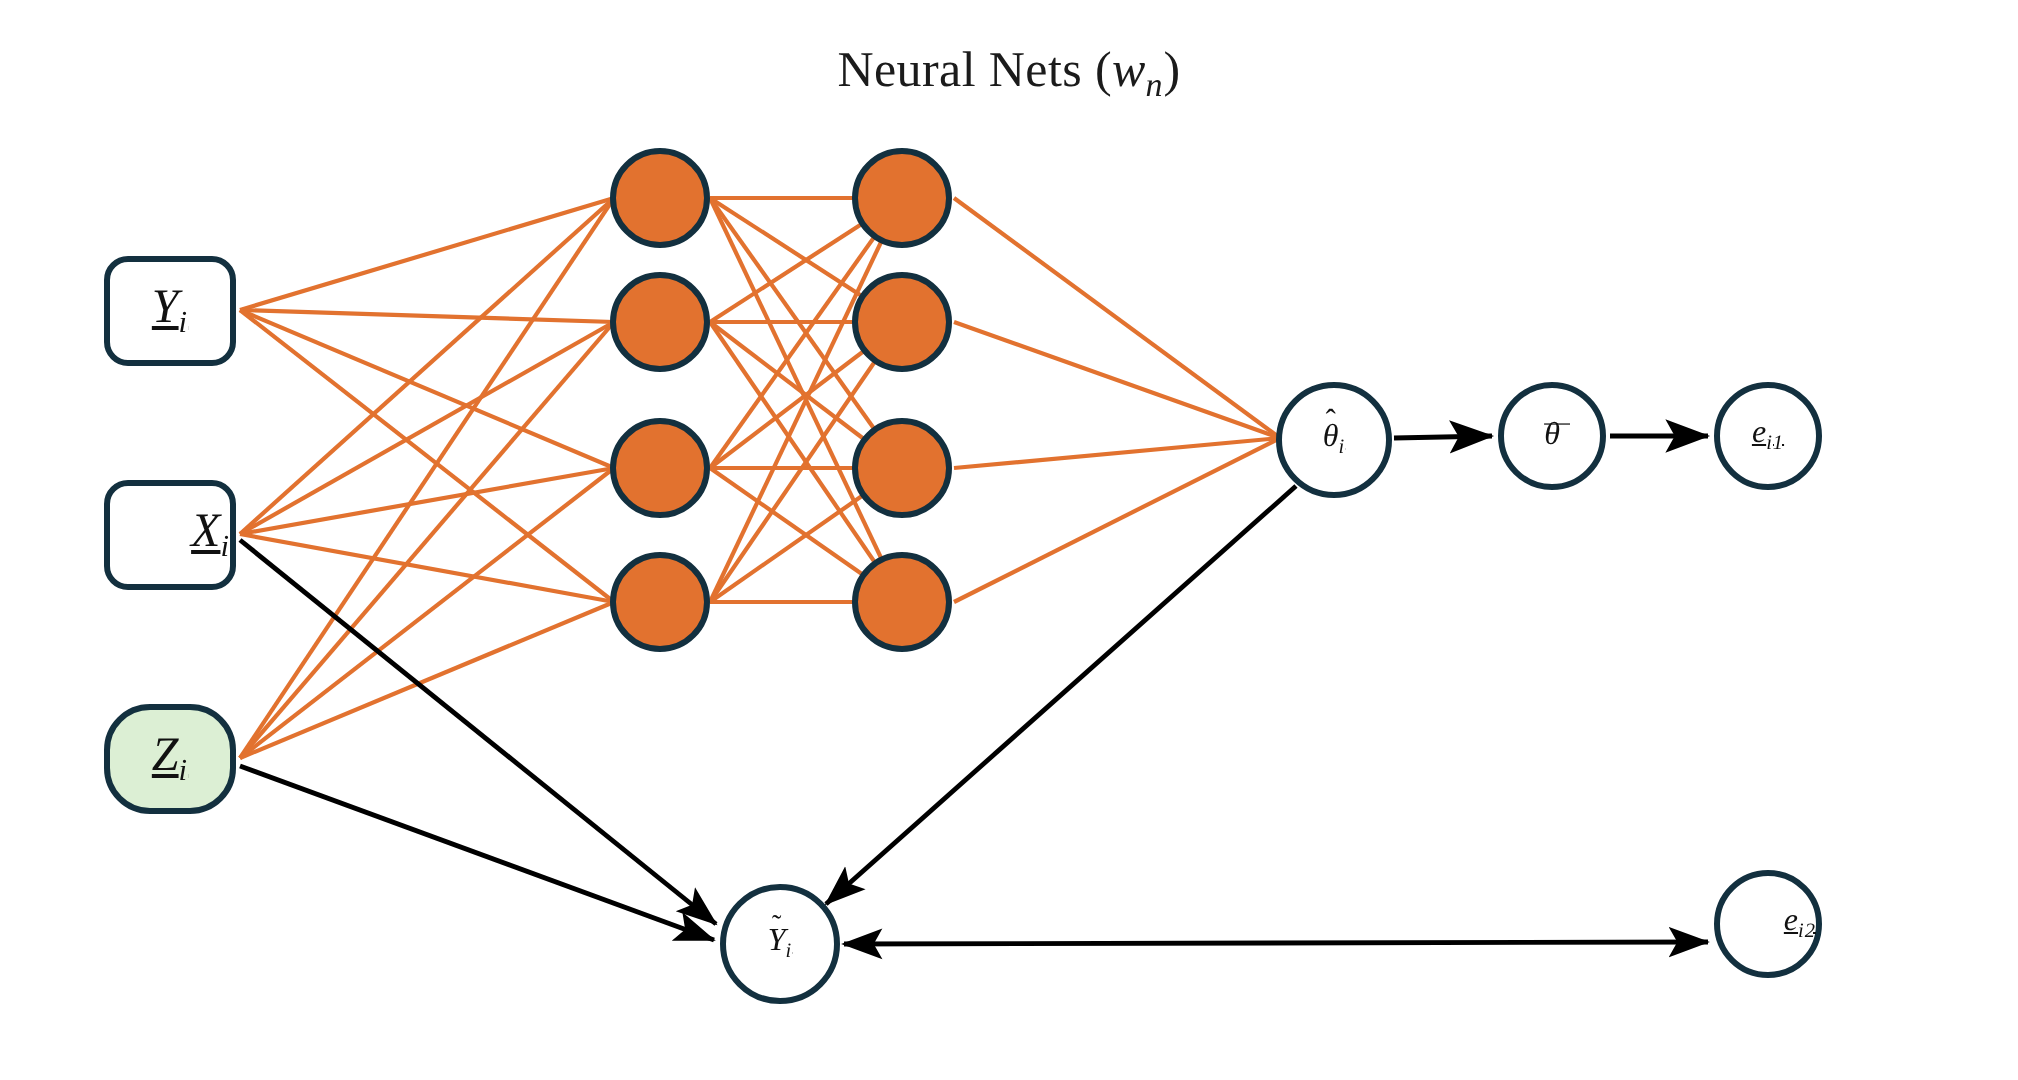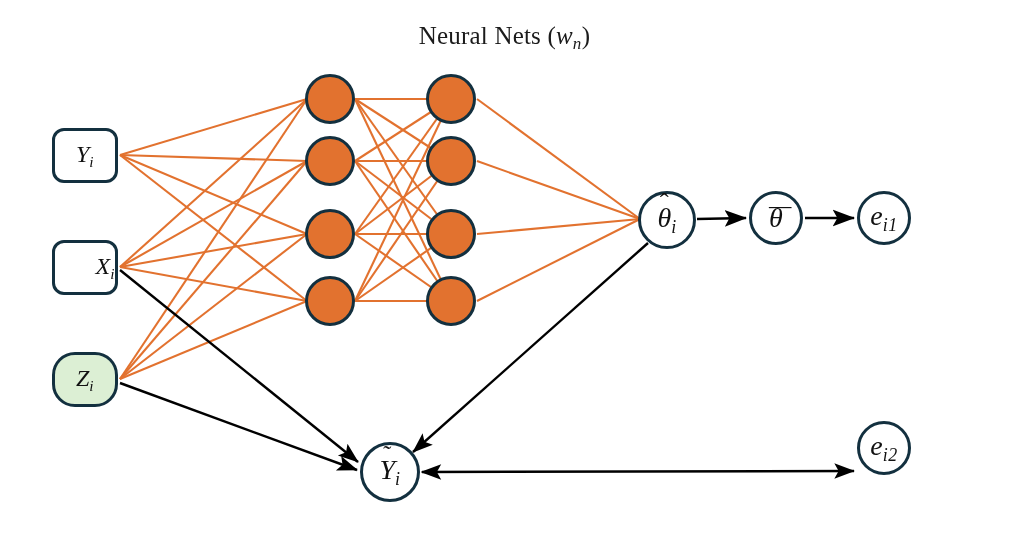--- a/index.html
+++ b/index.html
@@ -75,41 +75,42 @@
   
   .round-node {
     position: absolute;
     box-sizing: border-box;
     border: 3px solid #13303f;
     border-radius: 50%;
     background: #ffffff;
     display: flex;
     align-items: center;
     justify-content: center;
-    font-size: 28px;
+    font-size: 16px;
     color: #111111;
   }
 
   
   .neuron {
     position: absolute;
     box-sizing: border-box;
     width: 50px;
     height: 50px;
     border: 3px solid #13303f;
     border-radius: 50%;
     background: #e2722f;
   }
 
   
   .mathlabel {
     display: inline-block;
     line-height: 1;
     white-space: nowrap;
     font-family: "Liberation Serif", "DejaVu Serif", serif;
+    text-decoration: underline;
   }
   .mvar  { font-style: italic; }
   .msub  { font-style: italic; font-size: 0.64em; vertical-align: -0.32em; letter-spacing: 0.5px; }
   .accwrap {
     position: relative;
     display: inline-block;
     font-style: italic;
   }
   .acc {
     position: absolute;
@@ -243,18 +244,18 @@
     </div>
 
     <div class="round-node" style="left:857px; top:191px; width:54px; height:54px;">
       <span class="mathlabel"><span class="mvar">e</span><span class="msub">i1</span></span>
     </div>
 
     <div class="round-node" style="left:360px; top:442px; width:60px; height:60px;">
       <span class="mathlabel"><span class="accwrap"><span class="acc tilde">˜</span><span>Y</span></span><span class="msub">i</span></span>
     </div>
 
-    <div class="round-node" style="left:857px; top:421px; width:54px; height:54px;">
+    <div class="round-node" style="left:857px; top:435px; width:54px; height:54px;justify-content:flex-end;">
       <span class="mathlabel"><span class="mvar">e</span><span class="msub">i2</span></span>
     </div>
 
   </div>
 </div>
 
 </body></html>

